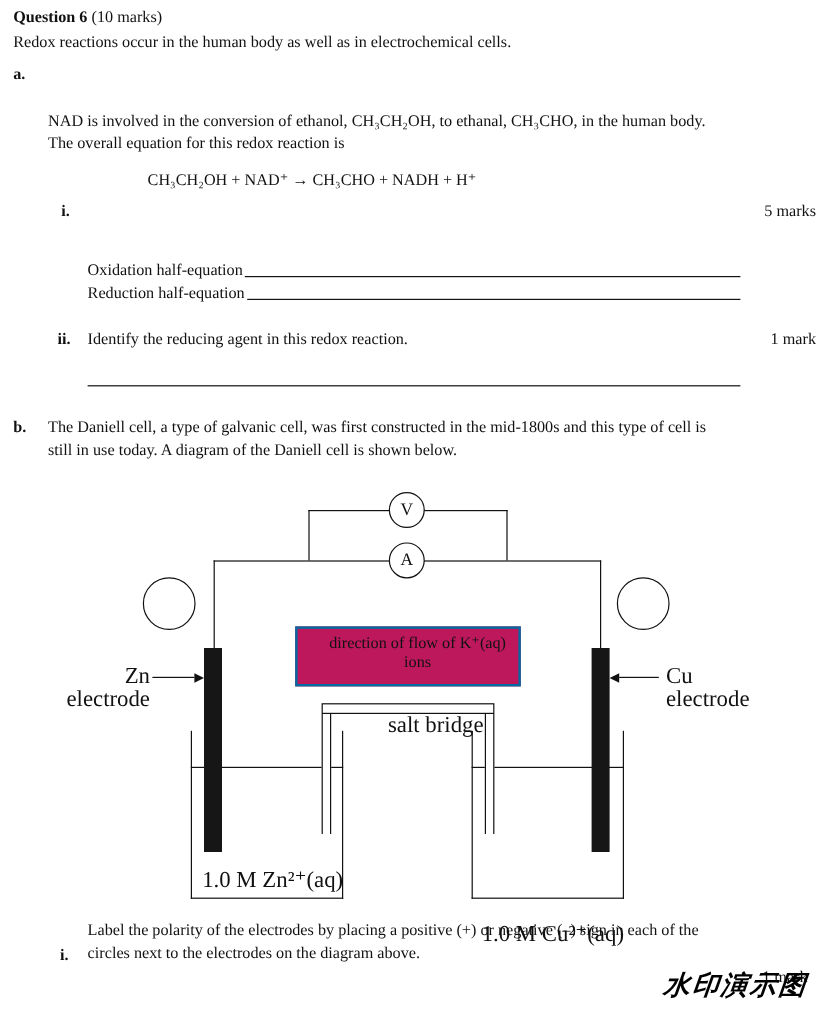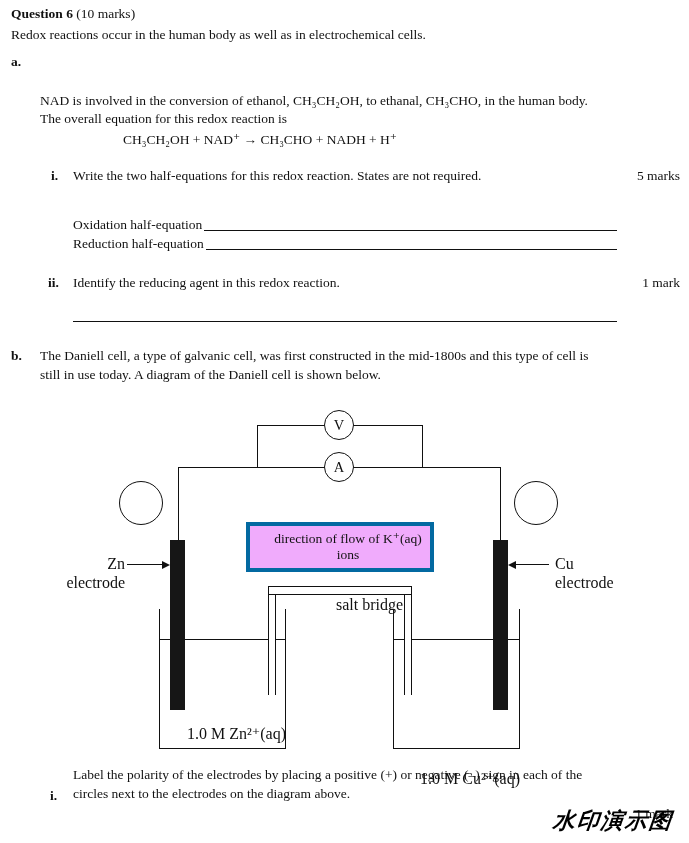--- a/index.html
+++ b/index.html
@@ -24,24 +24,24 @@
     border:1px solid #111; border-radius:50%; background:#fff; z-index:2;
     display:flex; align-items:center; justify-content:center;
     font-size:14.5px;
   }
   .pol-circle { border:1px solid #111; border-radius:50%; background:#fff; z-index:2; }
   .electrode { background:#161616; z-index:3; }
   .beaker { border:1px solid #111; border-top:none; background:transparent; z-index:1; }
   .water { border-top:1px solid #111; height:0; z-index:1; }
   .sb-top { border:1px solid #111; background:#fff; z-index:2; }
   .sb-leg { border-left:1px solid #111; border-right:1px solid #111; background:#fff; z-index:2; }
-  .dlabel { font-size:16px; line-height:18.5px; white-space:pre; z-index:4; }
+  .dlabel { font-size:19px; line-height:18.5px; white-space:pre; z-index:4; }
   .center { text-align:right; }
   .right { text-align:right; }
-  .flow-box { border:4px solid #0369a1; background:#f0abfc; z-index:2; text-align:center;
+  .flow-box { border:2px solid #0369a1; background:#be185d; z-index:2; text-align:center;
               font-size:13.5px; padding-top:4px;padding-left:16px; }
   .arrow-line { height:1px; background:#111; z-index:4; }
   .arrow-head-right { width:0; height:0; border-top:4px solid transparent;
       border-bottom:4px solid transparent; border-left:8px solid #111; z-index:4; }
   .arrow-head-left { width:0; height:0; border-top:4px solid transparent;
       border-bottom:4px solid transparent; border-right:8px solid #111; z-index:4; }
   .watermark {
     font-family:"Liberation Sans","DejaVu Sans",sans-serif;
     font-size:22px; font-weight:bold; font-style:italic;
     letter-spacing:2px; white-space:nowrap; color:#000;
@@ -52,24 +52,23 @@
 <body>
 
 <div class="page">
 
   <div class="abs txt" style="left:11px; top:5px;"><span class="bold">Question 6</span><span> (10 marks)</span></div>
   <div class="abs txt" style="left:11px; top:26px;">Redox reactions occur in the human body as well as in electrochemical cells.</div>
 
   <div class="abs txt bold" style="left:11px; top:53px;">a.</div>
   <div class="abs txt" style="left:40px; top:110px;">The overall equation for this redox reaction is</div>
   <div class="abs txt" style="left:40px; top:91.5px;">NAD is involved in the conversion of ethanol, CH₃CH₂OH, to ethanal, CH₃CHO, in the human body.</div>
-  <div class="abs txt" style="left:123px; top:131px;text-align:center;">CH₃CH₂OH + NAD⁺ → CH₃CHO + NADH + H⁺</div>
+  <div class="abs txt" style="left:123px; top:141px;text-align:center;">CH₃CH₂OH + NAD⁺ → CH₃CHO + NADH + H⁺</div>
 
   <div class="abs txt bold" style="left:51px; top:166.5px;">i.</div>
-  <div class="abs txt" style="left:73px; top:166.5px;">Write the two half-equations for this redox reaction. States are not required.</div>
   <div class="abs marks" style="right:9px; top:166.5px;">5 marks</div>
 
   <div class="abs fill-row" style="left:73px; top:216px; width:544px;">
     <span class="lbl">Oxidation half-equation</span>
     <span class="fill"></span>
   </div>
   <div class="abs fill-row" style="left:73px; top:235px; width:544px;">
     <span class="lbl">Reduction half-equation</span>
     <span class="fill"></span>
   </div>

